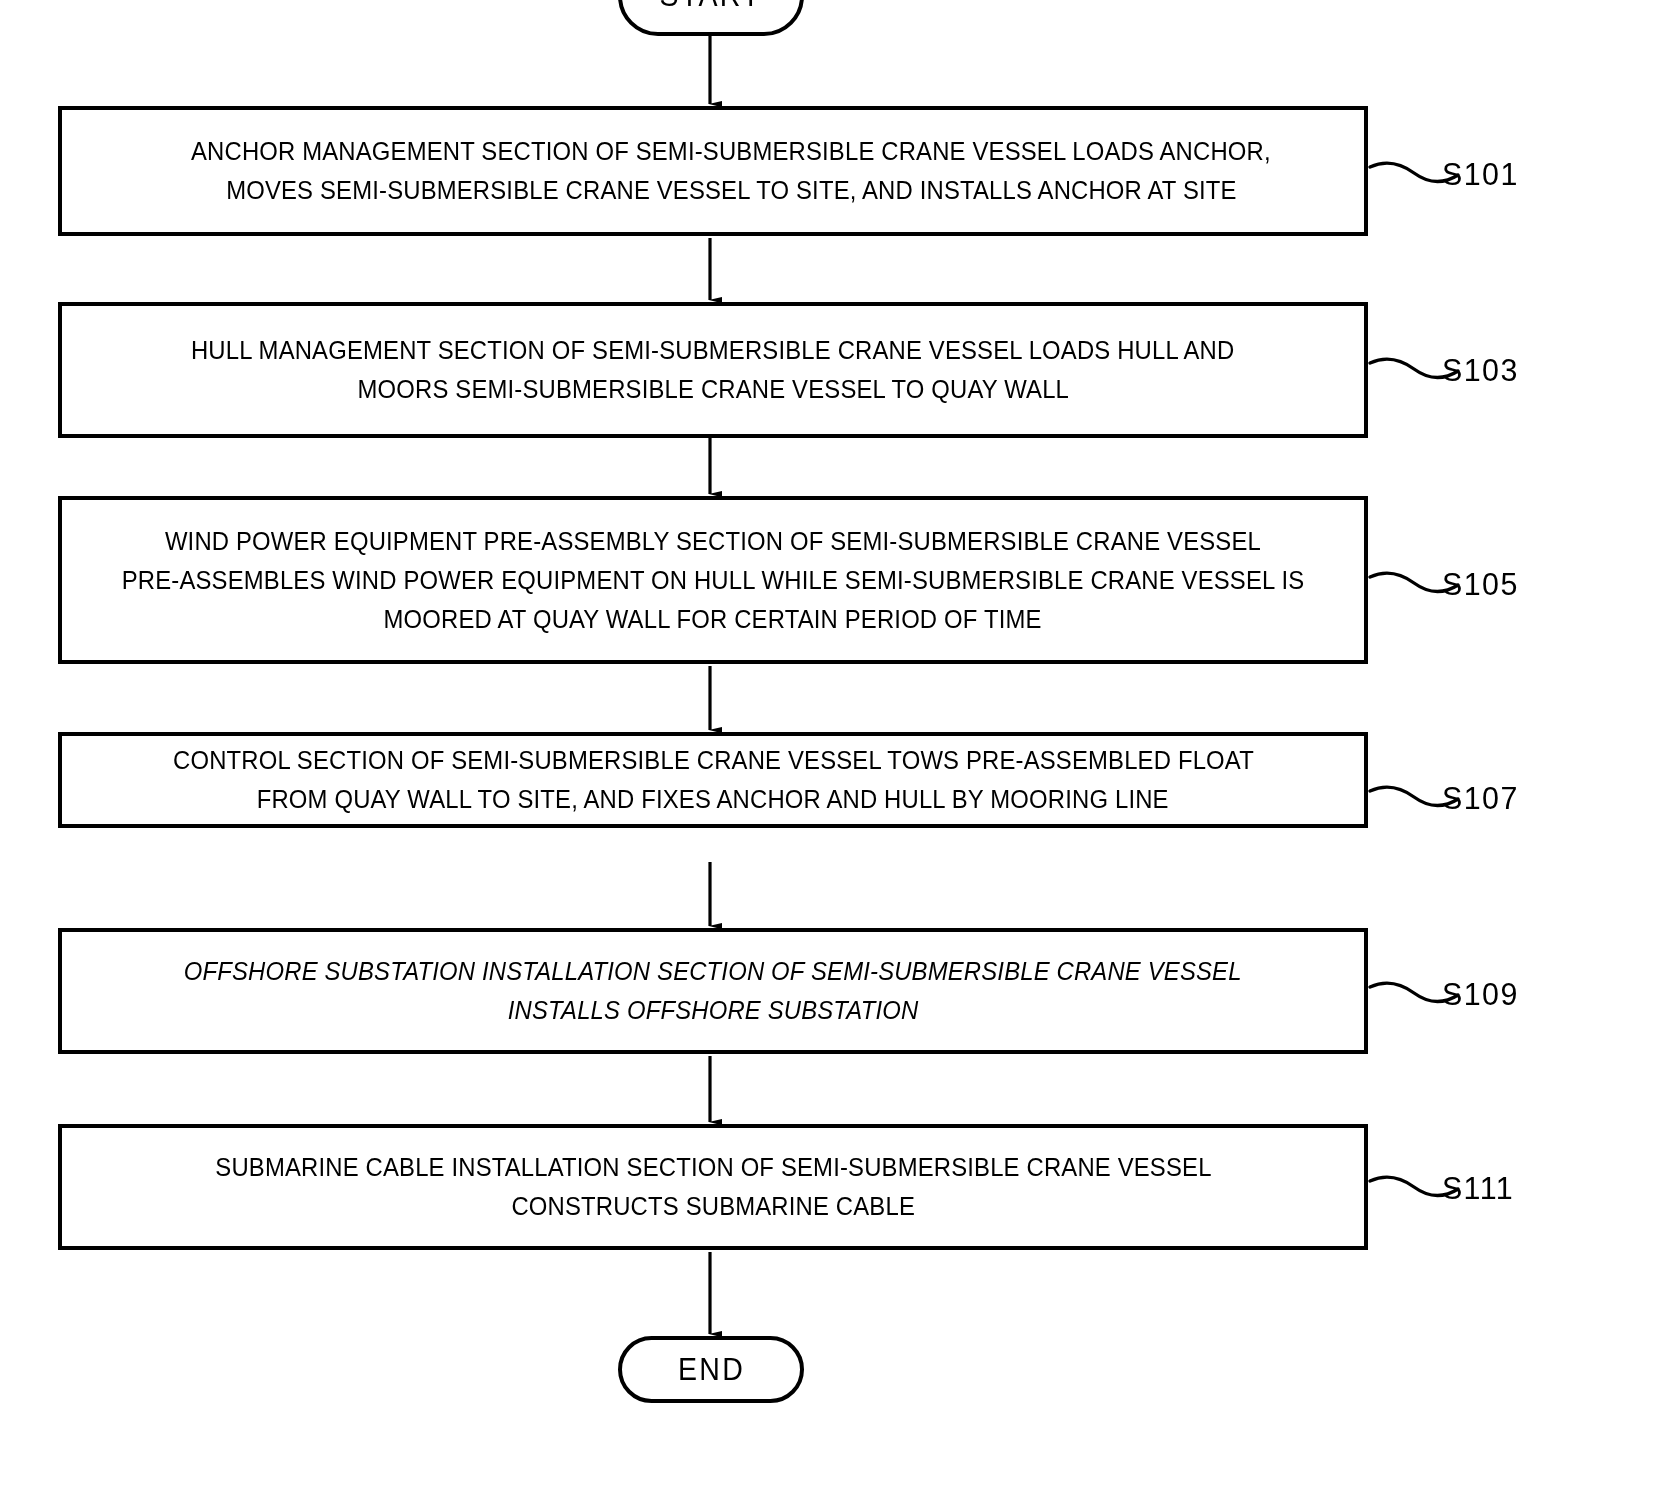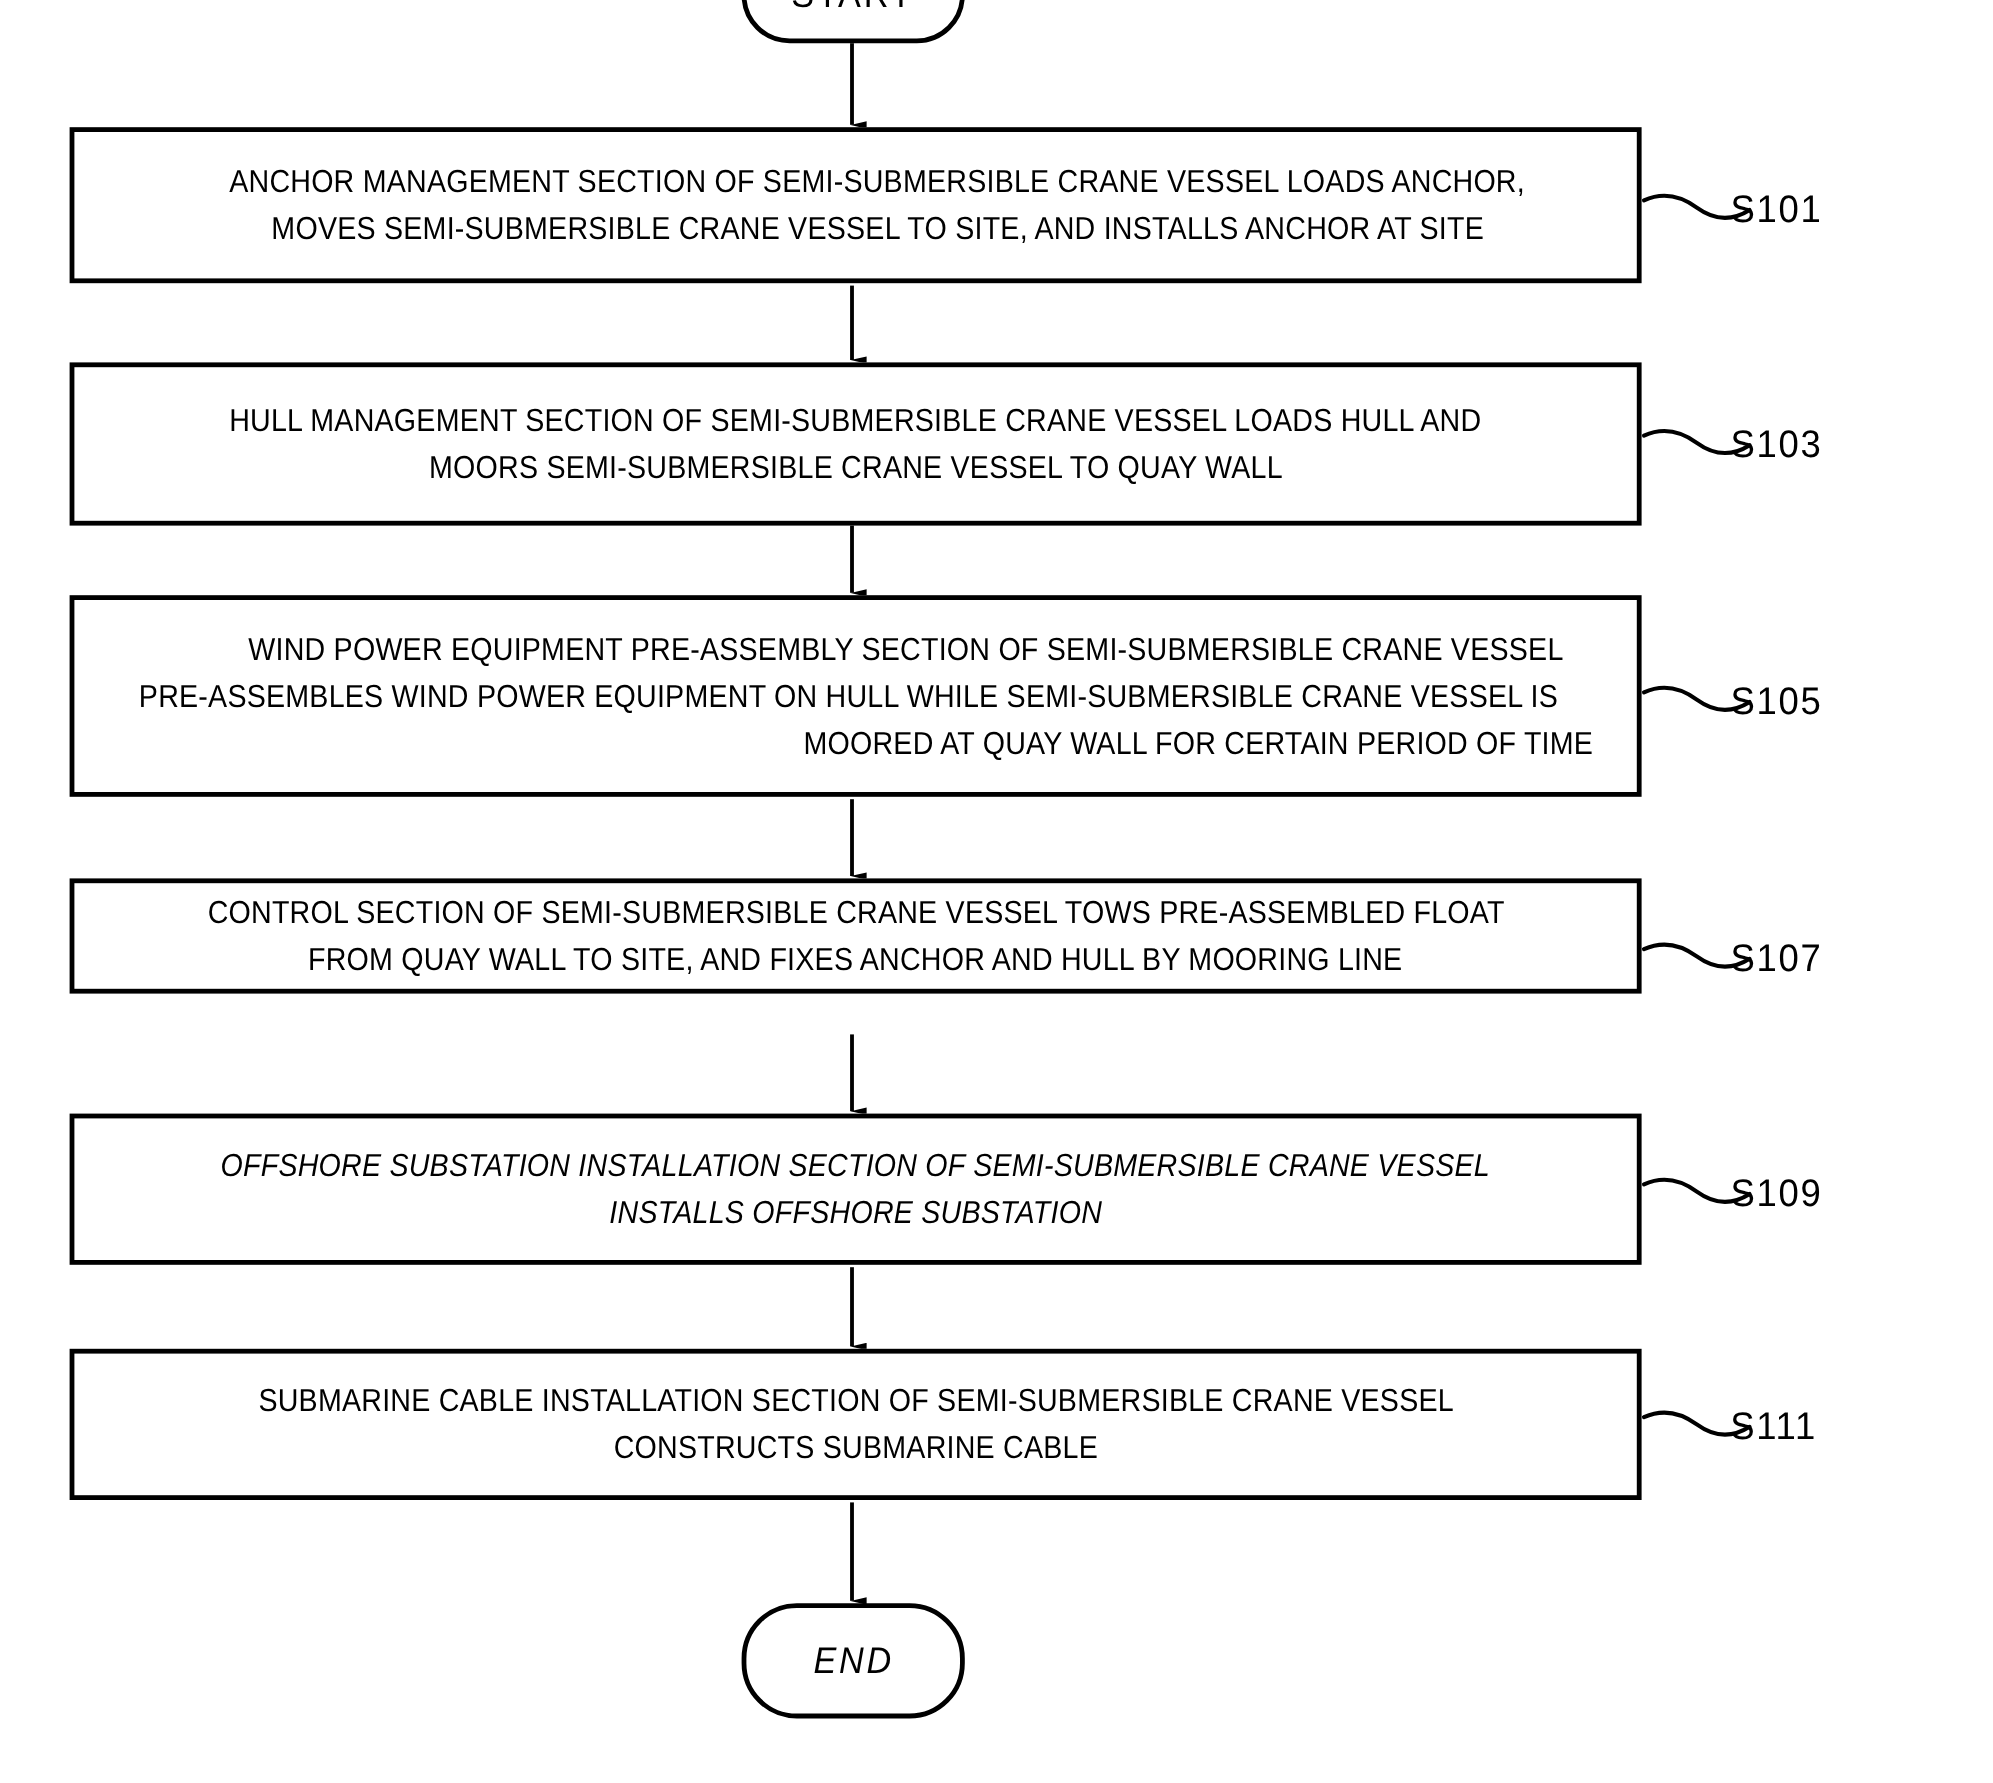--- a/index.html
+++ b/index.html
@@ -45,22 +45,21 @@
   #node-start {
     left: 618px;
     top: -44px;
     width: 186px;
     height: 80px;
   }
   #node-end {
     left: 618px;
     top: 1336px;
     width: 186px;
-    height: 96px;
-    font-style: italic;
+    height: 67px;
   }
 
   
   .process-box {
     position: absolute;
     left: 58px;
     width: 1310px;
     box-sizing: border-box;
     border: 4px solid #000;
     background: #fff;
@@ -73,21 +72,21 @@
     font-size: 26.5px;
     line-height: 39px;
     letter-spacing: 0.2px;
     white-space: nowrap;
     transform: scaleX(0.9);
     text-align: center;
   }
 
   #box-s101 { top: 106px;  height: 130px; padding-left: 36px; }
   #box-s103 { top: 302px;  height: 136px; }
-  #box-s105 { top: 496px;  height: 168px; align-items: flex-end; }
+  #box-s105 { top: 496px;  height: 168px; }
   #box-s107 { top: 732px;  height: 96px; }
   #box-s109 { top: 928px;  height: 126px; font-style: italic; }
   #box-s111 { top: 1124px; height: 126px; }
 
   
   .step-label {
     position: absolute;
     font-size: 32px;
     letter-spacing: 1.5px;
     white-space: nowrap;

